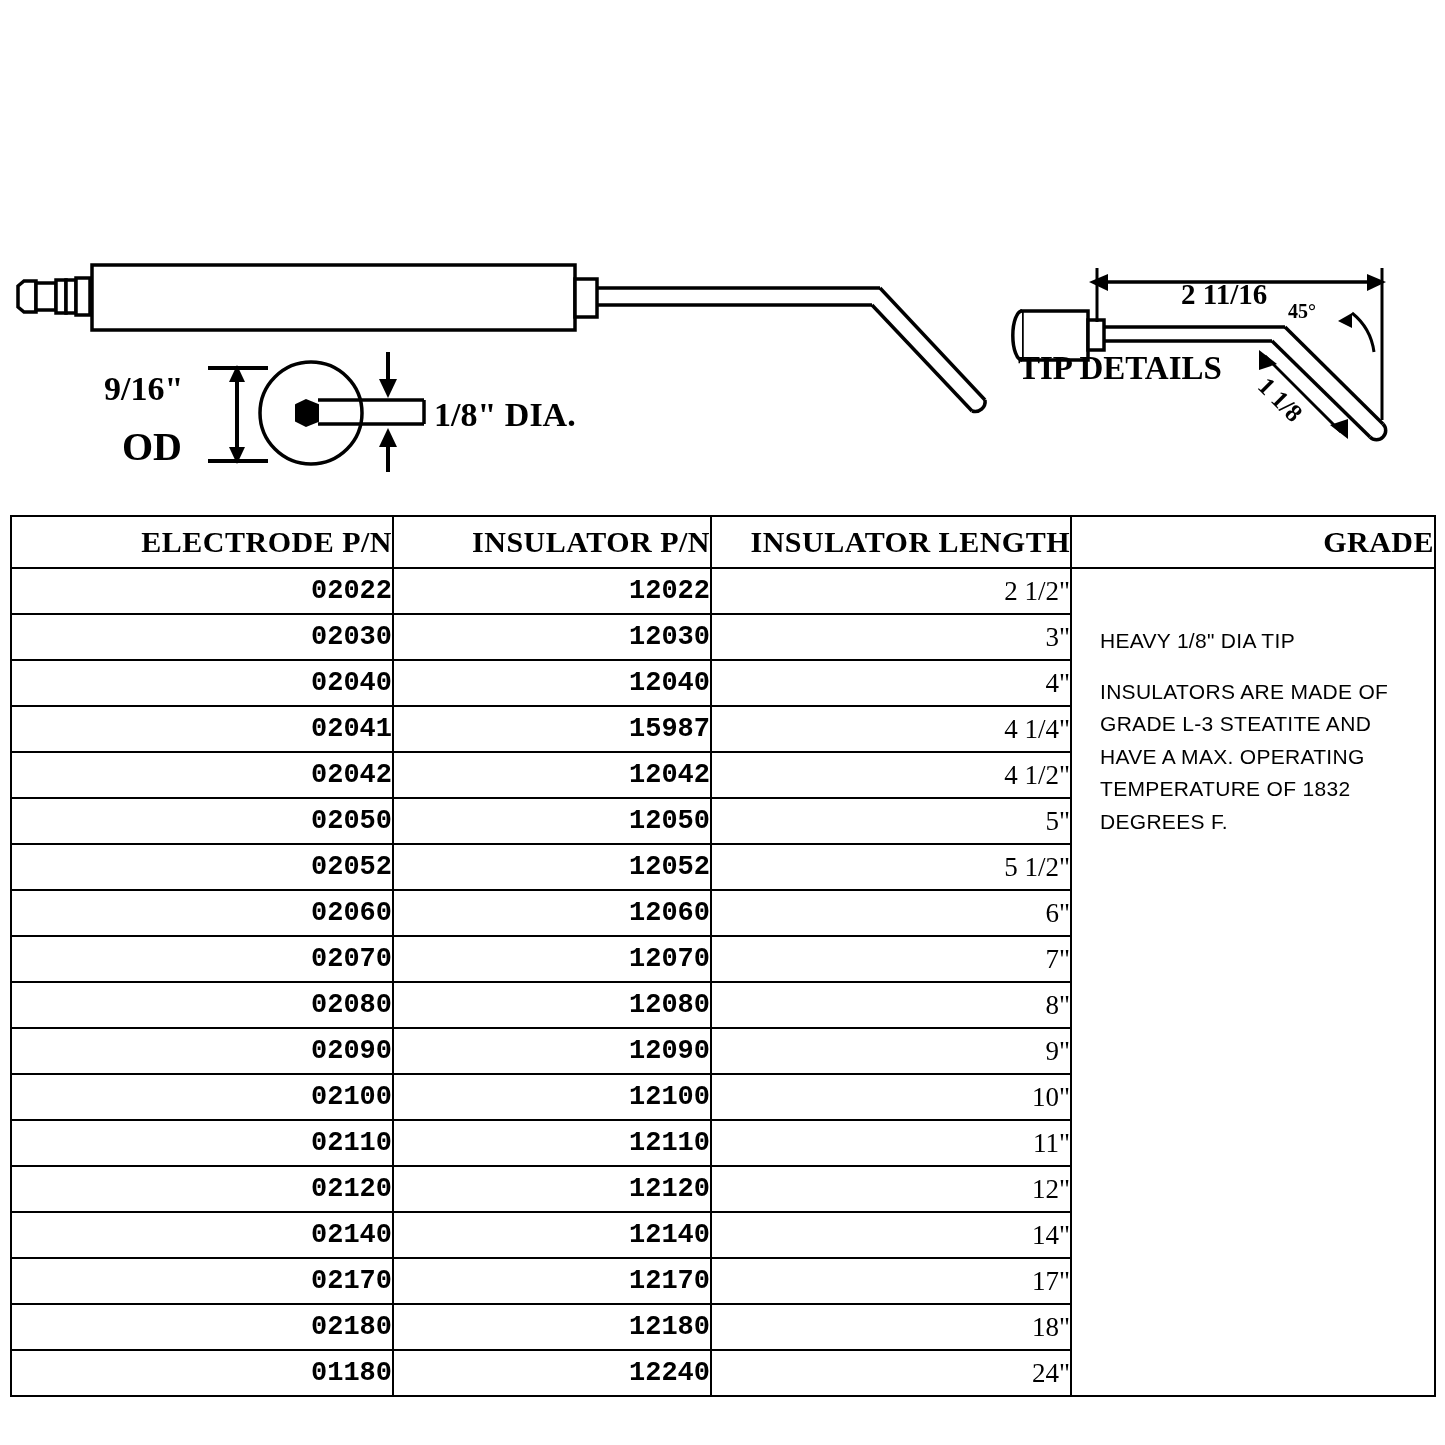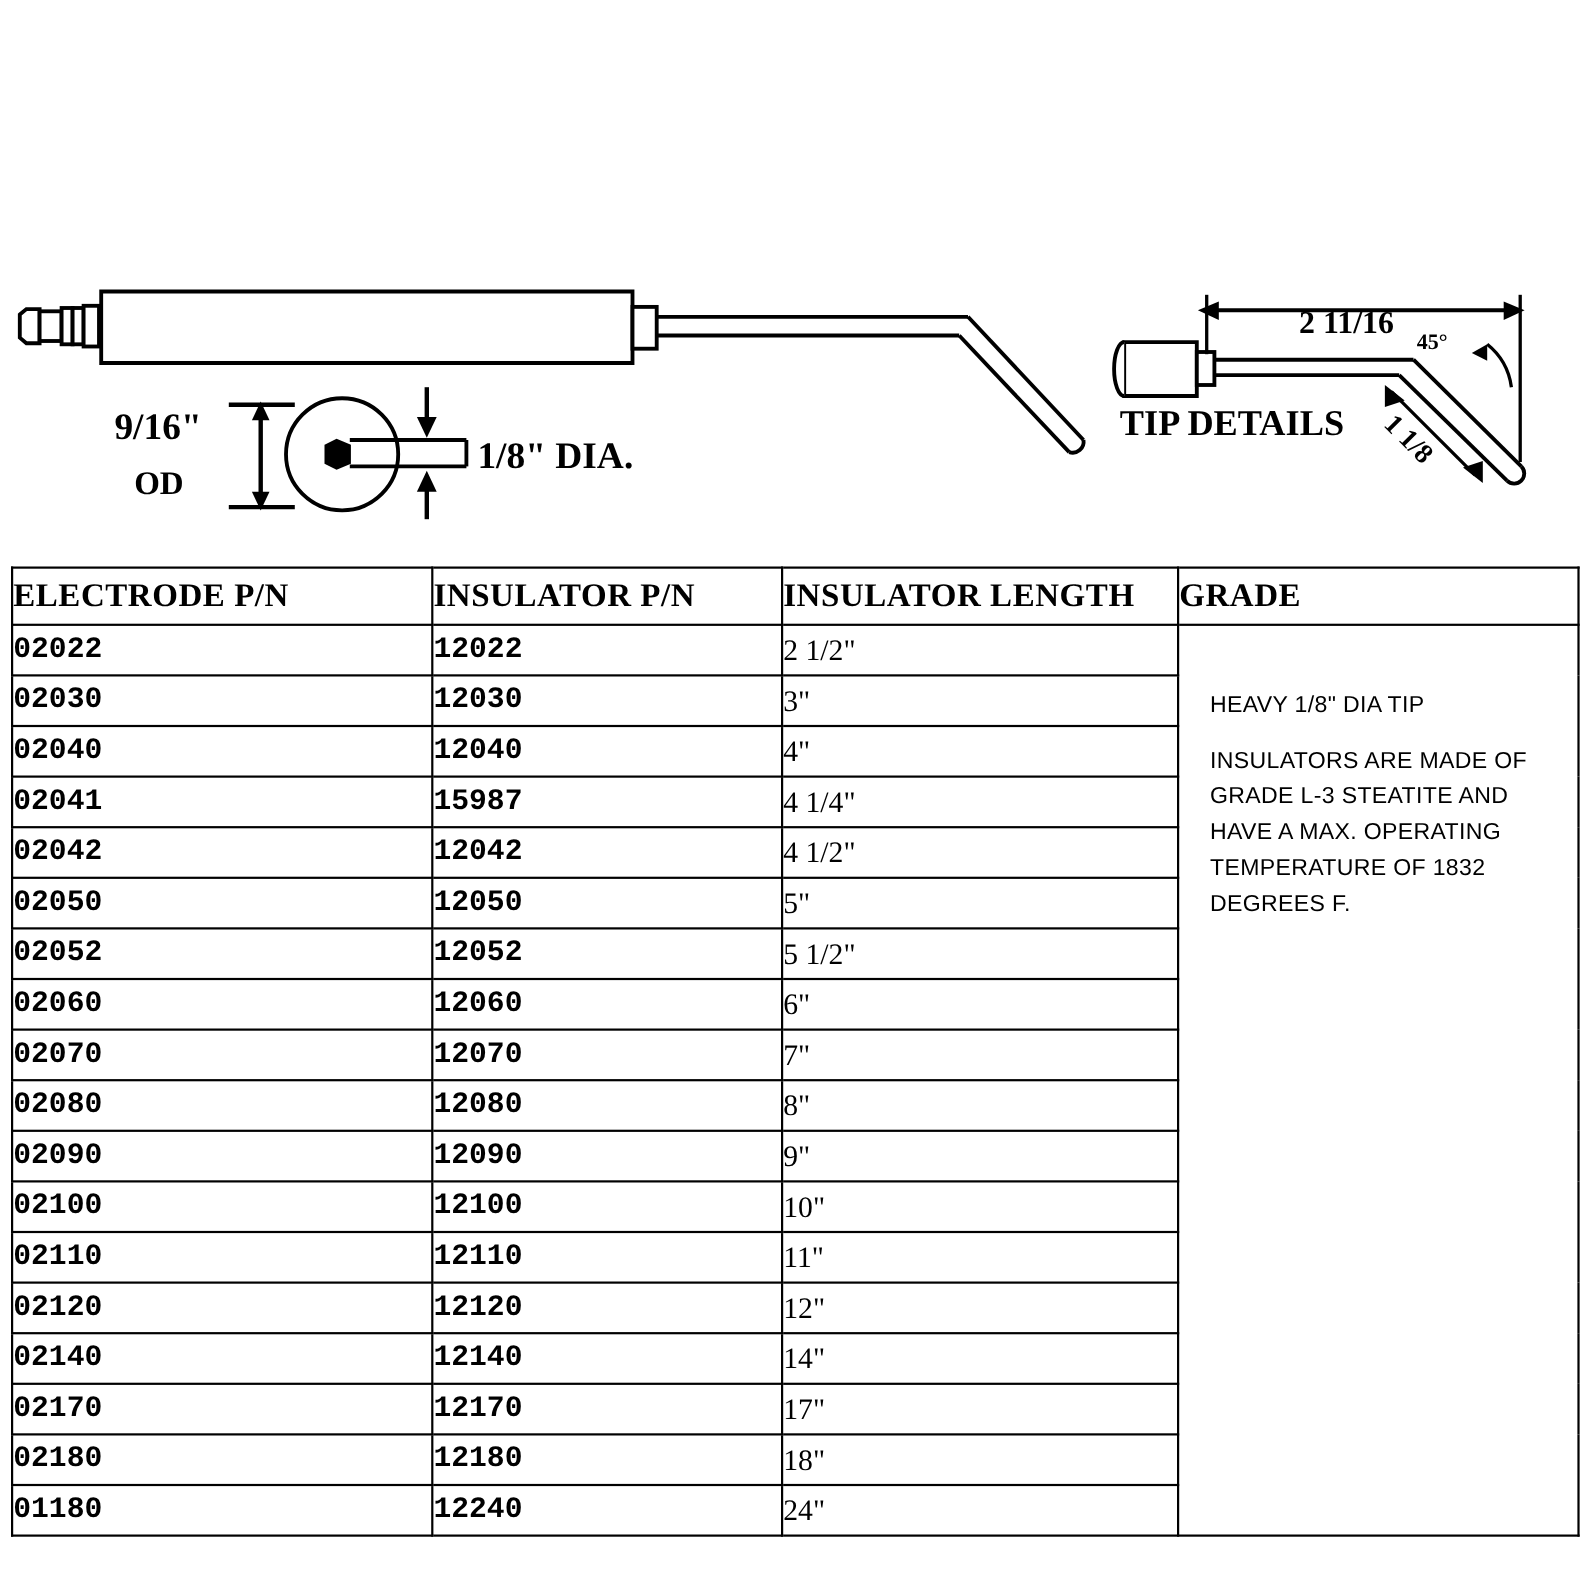--- a/index.html
+++ b/index.html
@@ -35,41 +35,41 @@
   }
 
   #label-916 {
     left: 104px;
     top: 370px;
     font-size: 34px;
   }
   #label-od {
     left: 122px;
     top: 423px;
-    font-size: 30px;
+    font-size: 40px;
   }
   #label-18dia {
     left: 434px;
     top: 396px;
     font-size: 34px;
   }
   #label-21116 {
     left: 1181px;
     top: 262px;
     font-size: 29px;
     margin-top: 16px;
   }
   #label-45 {
     left: 1288px;
     top: 300px;
     font-size: 20px;
   }
   #label-tipdetails {
     left: 1018px;
-    top: 367px;
+    top: 350px;
     font-size: 33px;
   }
   #label-118 {
     left: 1272px;
     top: 372px;
     font-size: 25px;
     transform: rotate(45deg);
     transform-origin: left top;
   }
 
@@ -82,21 +82,21 @@
     border-collapse: collapse;
     table-layout: fixed;
   }
   #spec-table col.c1 { width: 382px; }
   #spec-table col.c2 { width: 318px; }
   #spec-table col.c3 { width: 360px; }
   #spec-table col.c4 { width: 364px; }
 
   #spec-table th, #spec-table td {
     border: 2px solid #000;
-    text-align: left;
+    text-align: right;
     padding: 0;
     color: #000;
   }
   #spec-table thead th {
     font-family: "Liberation Serif", serif;
     font-weight: bold;
     font-size: 30px;
     height: 50px;
     letter-spacing: 0.5px;
   }

